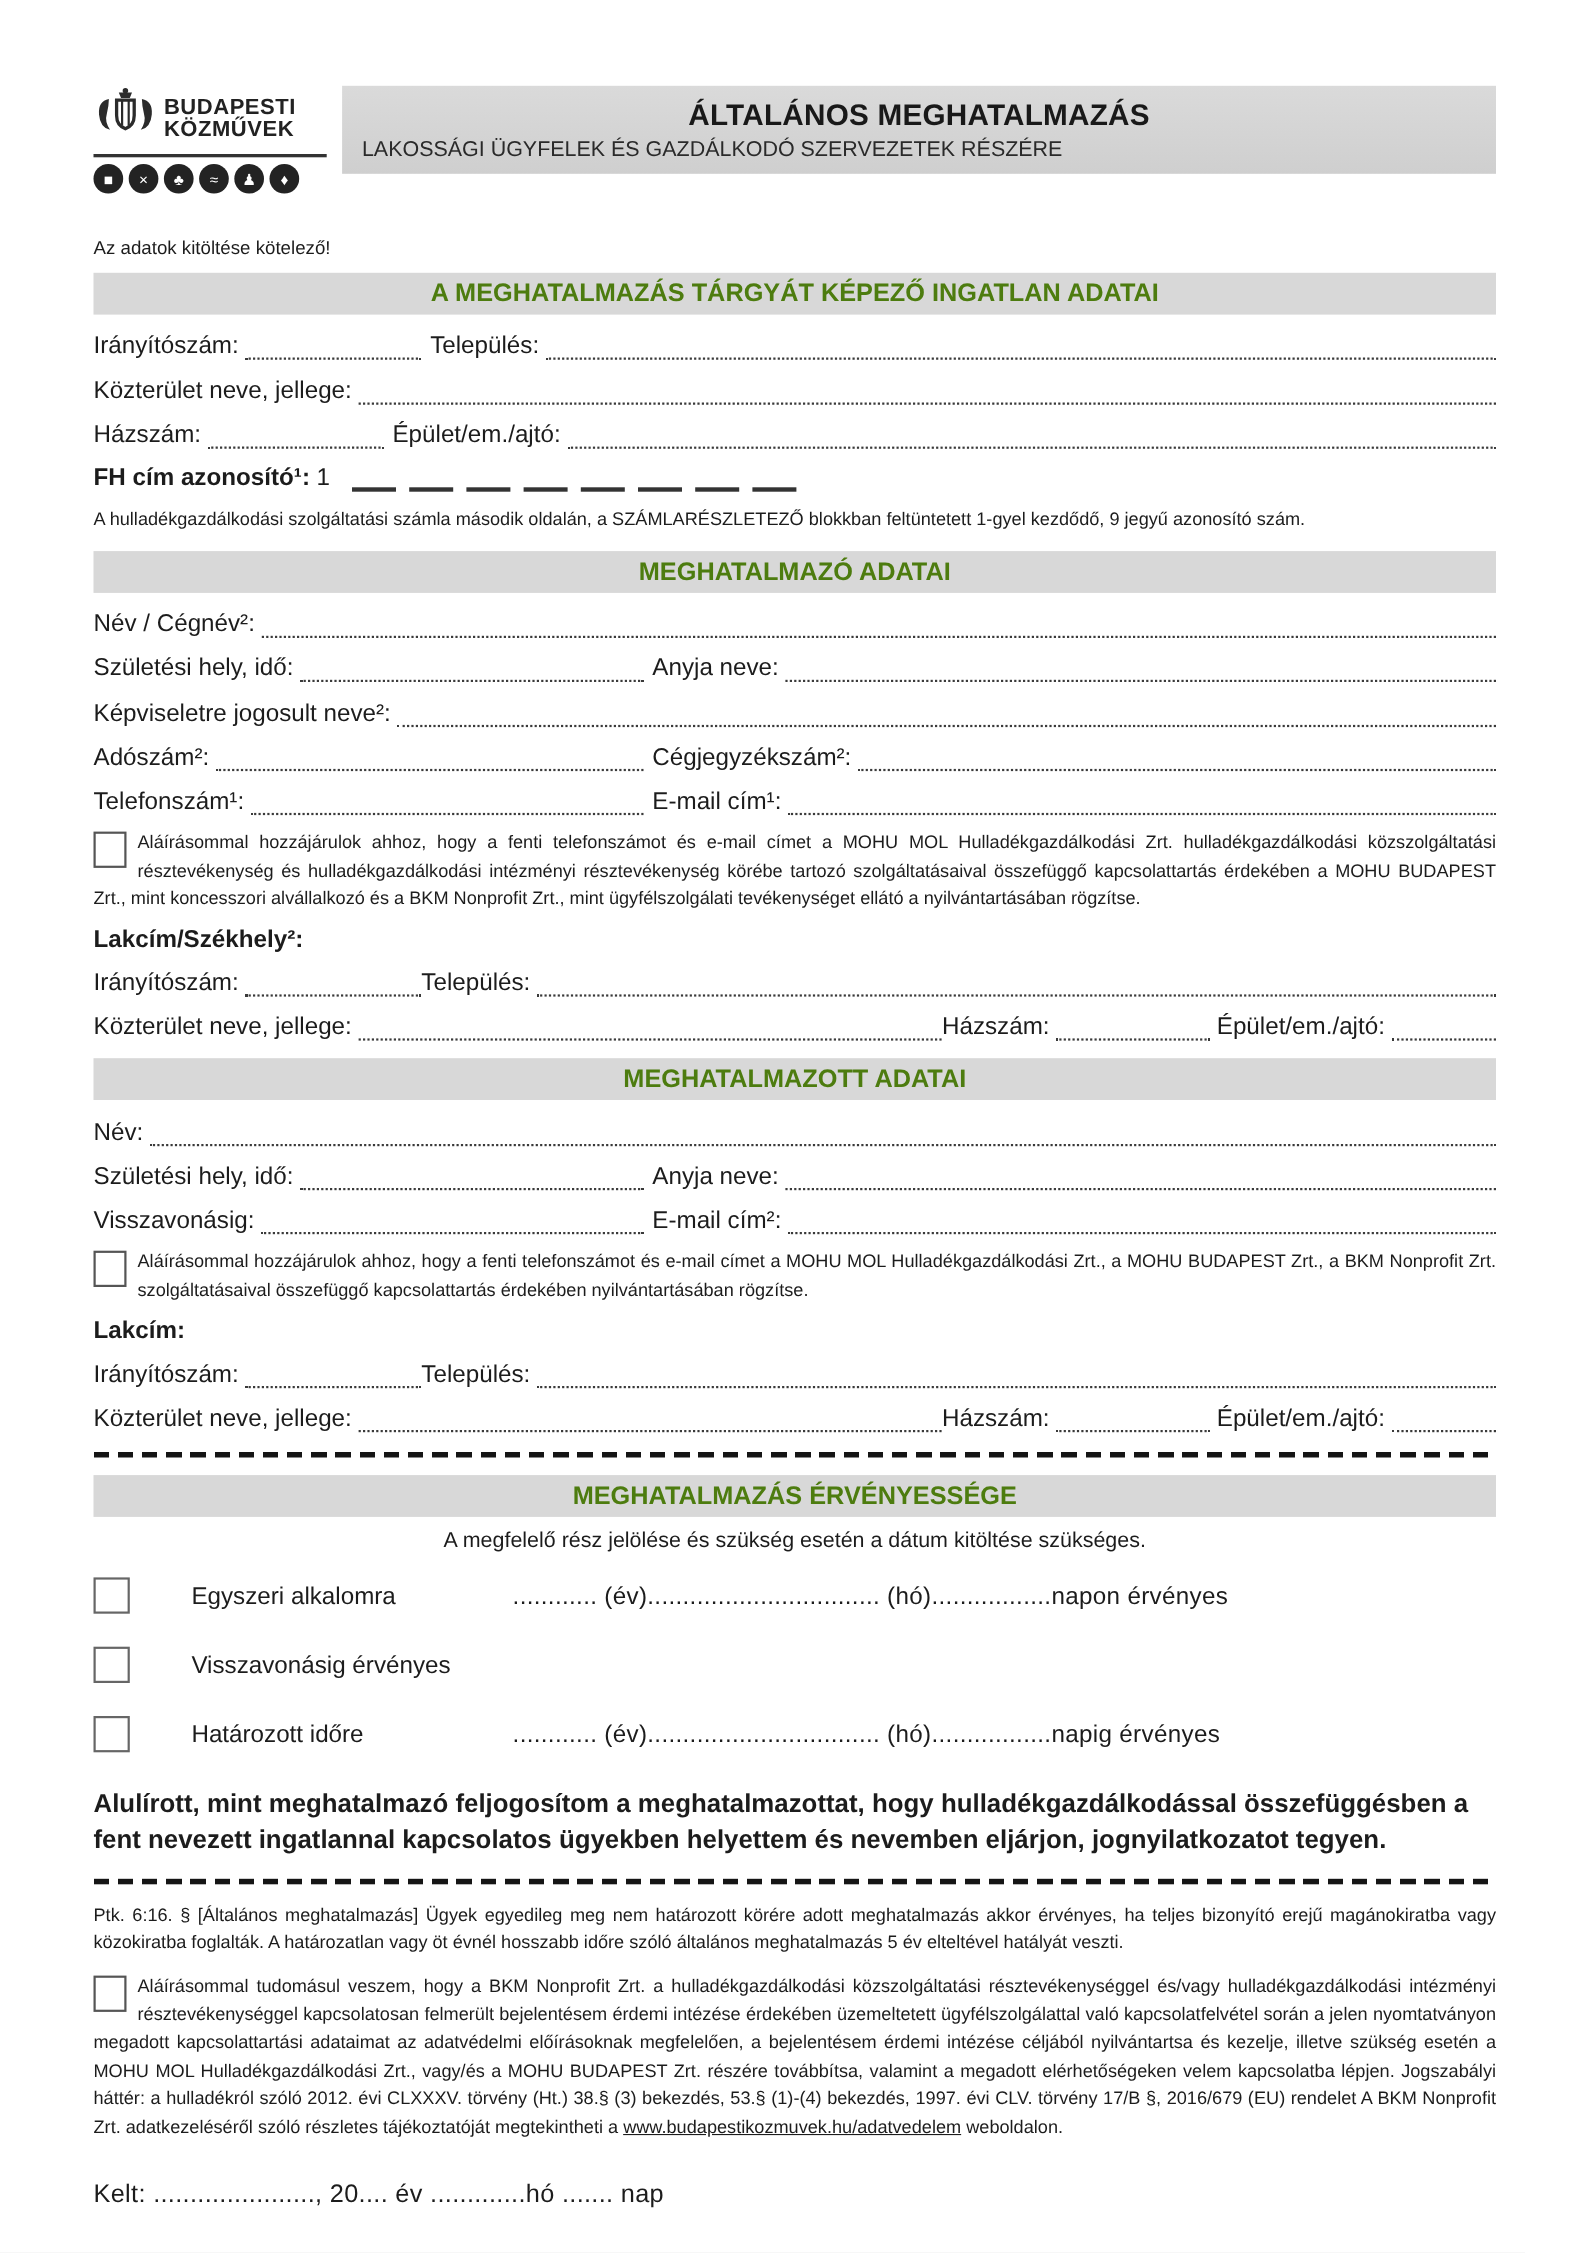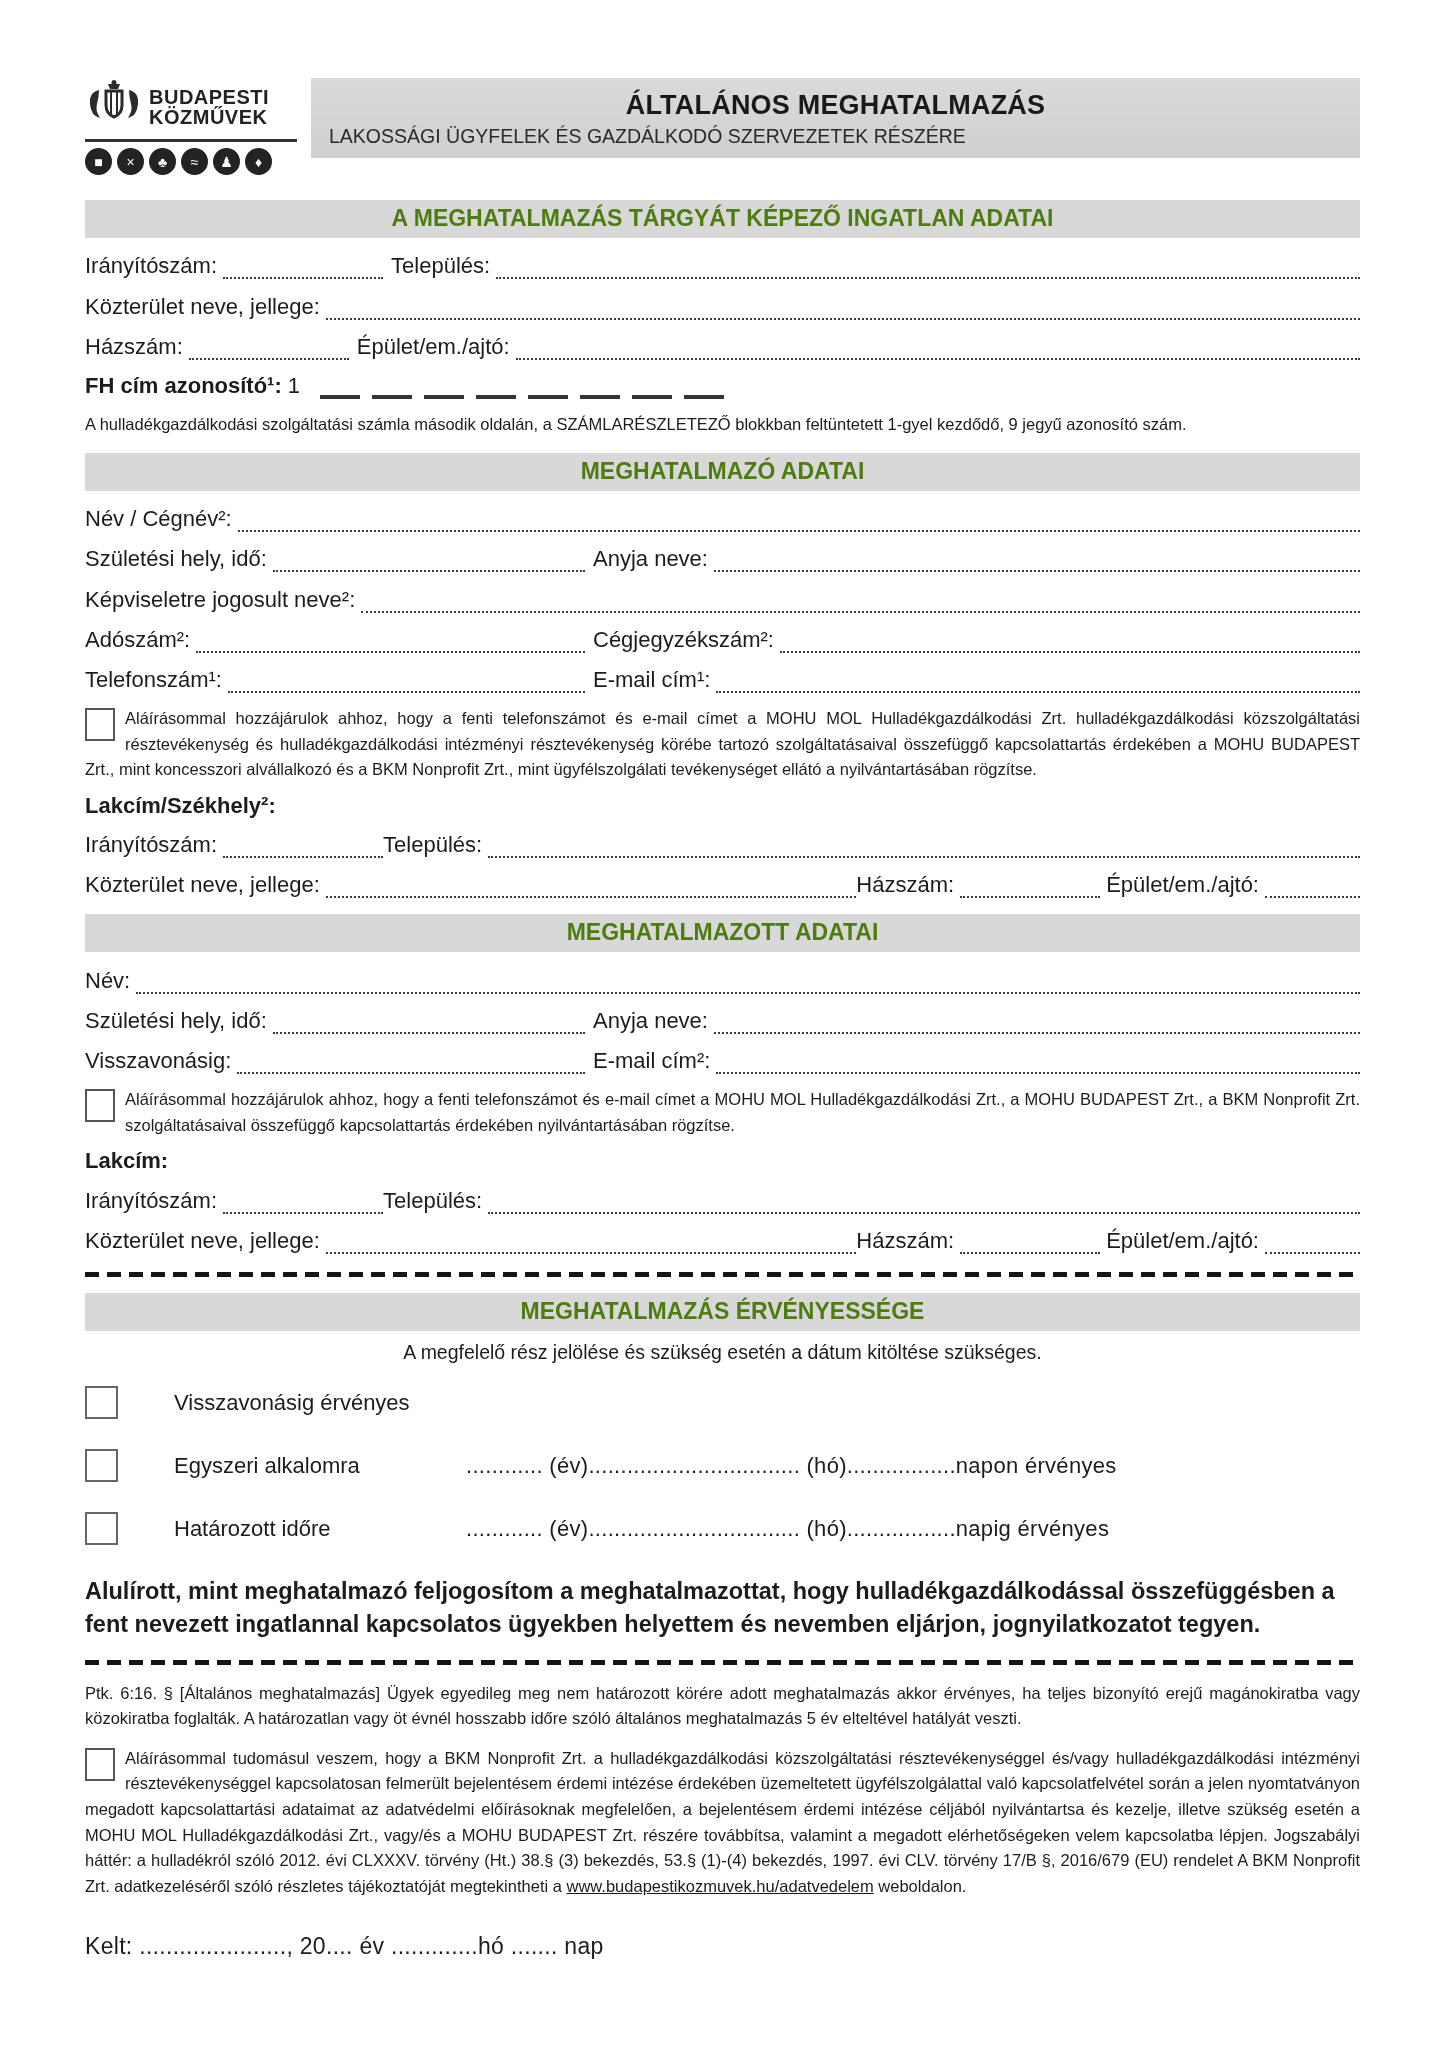--- a/index.html
+++ b/index.html
@@ -90,20 +90,21 @@
         <span class="bkm-ico">♦</span>
       </div>
     </div>
 
     <div class="titleblock">
       <div class="title">ÁLTALÁNOS MEGHATALMAZÁS</div>
       <div class="subtitle">LAKOSSÁGI ÜGYFELEK ÉS GAZDÁLKODÓ SZERVEZETEK RÉSZÉRE</div>
     </div>
   </div>
 
+  <div class="note">Az adatok kitöltése kötelező!</div>
 
   <div class="bar">A MEGHATALMAZÁS TÁRGYÁT KÉPEZŐ INGATLAN ADATAI</div>
 
   <div class="row">
     <span class="lbl">Irányítószám:</span>
     <span class="dots w160"></span>
     <span class="lbl" style="padding-left:8px">Település:</span>
     <span class="dots"></span>
   </div>
   <div class="row">
@@ -232,26 +233,26 @@
     <span class="dots w95"></span>
   </div>
 
   <div class="dashsep"></div>
 
   <div class="bar">MEGHATALMAZÁS ÉRVÉNYESSÉGE</div>
   <div class="center-note">A megfelelő rész jelölése és szükség esetén a dátum kitöltése szükséges.</div>
 
   <div class="opt">
     <span class="opt-cb"></span>
-    <span class="opt-lbl">Visszavonásig érvényes</span>
+    <span class="opt-lbl">Egyszeri alkalomra</span>
+    <span class="opt-dates">............ (év)................................. (hó).................napon érvényes</span>
   </div>
   <div class="opt">
     <span class="opt-cb"></span>
-    <span class="opt-lbl">Egyszeri alkalomra</span>
-    <span class="opt-dates">............ (év)................................. (hó).................napon érvényes</span>
+    <span class="opt-lbl">Visszavonásig érvényes</span>
   </div>
   <div class="opt">
     <span class="opt-cb"></span>
     <span class="opt-lbl">Határozott időre</span>
     <span class="opt-dates">............ (év)................................. (hó).................napig érvényes</span>
   </div>
 
   <div class="decl">Alulírott, mint meghatalmazó feljogosítom a meghatalmazottat, hogy hulladékgazdálkodással összefüggésben a fent nevezett ingatlannal kapcsolatos ügyekben helyettem és nevemben eljárjon, jognyilatkozatot tegyen.</div>
 
   <div class="dashsep"></div>

